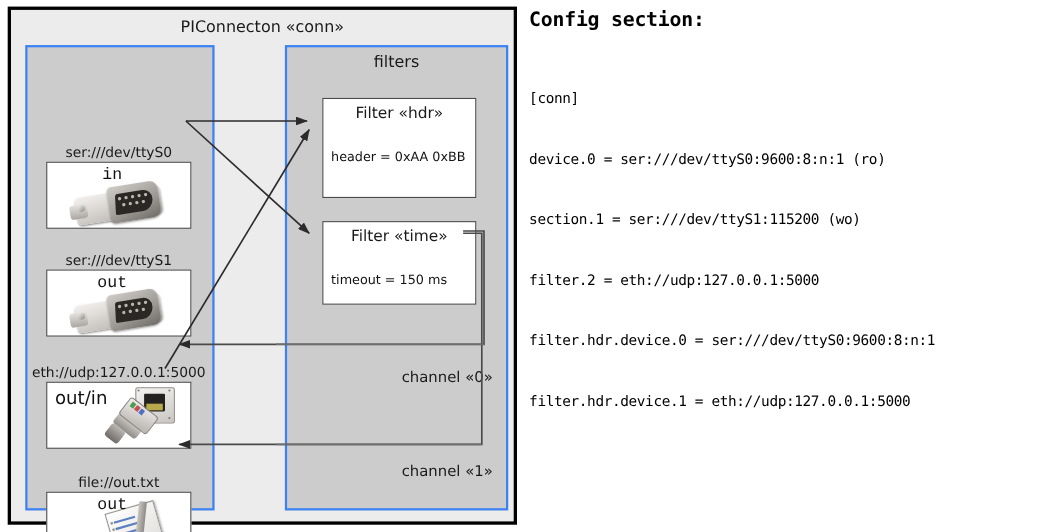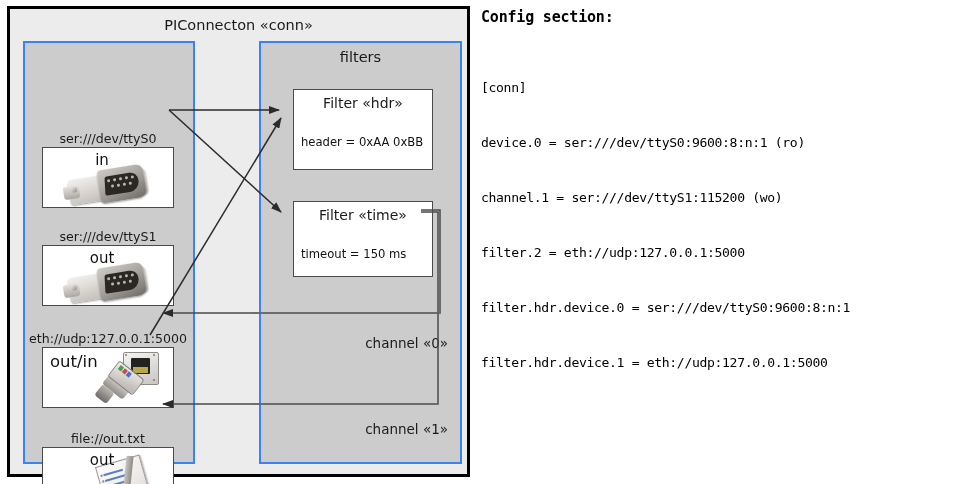--- a/index.html
+++ b/index.html
@@ -24,21 +24,21 @@
       font-size:14.5px;color:#1a1a1a;}
 
   
   .device{position:absolute;left:17px;width:132px;}
   .device-label{font-size:12.6px;color:#1a1a1a;text-align:center;
       height:17px;line-height:17px;white-space:nowrap;margin-top:35px;}
   .device-label.wide{margin-left:-22px;width:176px;}
   .device-box{position:relative;background:#fff;border:1.6px solid #4a4a4a;
       box-sizing:border-box;height:61px;overflow:hidden;}
   .device-dir{position:absolute;font-size:15px;color:#111;z-index:3;}
-  .dir-center{left:0;right:12px;top:3px;text-align:center;}
+  .dir-center{left:0;right:12px;top:3px;text-align:center;font-family:Liberation Mono, monospace;}
   .dir-left{left:7px;top:4px;font-size:16.5px;}
 
   #dev-ttyS0{top:52px;}
   #dev-ttyS1{top:150px;}
   #dev-eth{top:252px;}
   #dev-file{top:352px;}
 
   
   .db9{position:absolute;left:26px;top:20px;width:82px;height:36px;
        transform:rotate(-9deg);}
@@ -95,42 +95,42 @@
   .file-icon .pen{position:absolute;left:24px;top:-3px;width:7px;height:50px;
        background:linear-gradient(90deg,#c8c5c1,#8e8a86);
        transform:rotate(22deg);border-radius:1px;}
   .file-icon .nib{position:absolute;left:30px;top:40px;width:0;height:0;
        border-left:5px solid transparent;border-right:5px solid transparent;
        border-top:10px solid #6d6a66;transform:rotate(22deg);}
 
   
   .filter-box{position:absolute;left:32px;width:140px;background:#fff;
       border:1.6px solid #4a4a4a;box-sizing:border-box;}
-  #filter-hdr{top:46px;height:81px;}
+  #filter-hdr{top:46px;height:91px;}
   #filter-time{top:158px;height:76px;}
   .filter-title{text-align:center;font-size:14px;color:#1a1a1a;
       margin-top:5px;}
   .filter-attrs{margin:24px 0 0 7px;font-size:11.6px;color:#111;
       line-height:15px;}
   .filter-attrs div{white-space:nowrap;}
 
   
   .channel-label{position:absolute;right:12px;font-size:13.5px;color:#1a1a1a;
       white-space:nowrap;}
   #channel-0-label{top:292px;}
   #channel-1-label{top:378px;}
 
   
   #connector-layer{position:absolute;left:0;top:0;width:964px;height:484px;
       pointer-events:none;}
 
   
   #config-panel{position:absolute;left:481px;top:8px;width:478px;}
   #config-heading{font-family:"DejaVu Sans Mono","Liberation Mono",monospace;
-      font-size:15px;font-weight:bold;color:#000;letter-spacing:-.2px;}
+      font-size:18px;font-weight:bold;color:#000;letter-spacing:-.2px;}
   #config-lines{margin-top:16px;
       font-family:"DejaVu Sans Mono","Liberation Mono",monospace;
       font-size:13.1px;line-height:18.35px;color:#000;
       white-space:pre;letter-spacing:-.35px;}
   #config-lines div{white-space:pre;}
 </style>
 </head>
 <body>
 
 <div id="diagram-root">
@@ -282,21 +282,21 @@
   
   <path d="M251,313 L440,313" stroke="#6e6e6e" stroke-width="1.4" fill="none"></path>
   <path d="M251,404 L438,404" stroke="#6e6e6e" stroke-width="1.4" fill="none"></path>
 </svg>
 
 <div id="config-panel">
   <div id="config-heading">Config section:</div>
   <div id="config-lines">
     <div>[conn]</div>
     <div>device.0 = ser:///dev/ttyS0:9600:8:n:1 (ro)</div>
-    <div>channel.1 = ser:///dev/ttyS1:115200 (wo)</div>
+    <div>section.1 = ser:///dev/ttyS1:115200 (wo)</div>
     <div>filter.2 = eth://udp:127.0.0.1:5000</div>
     <div>filter.hdr.device.0 = ser:///dev/ttyS0:9600:8:n:1</div>
     <div>filter.hdr.device.1 = eth://udp:127.0.0.1:5000</div>
     
     
     
     
     
     
     

